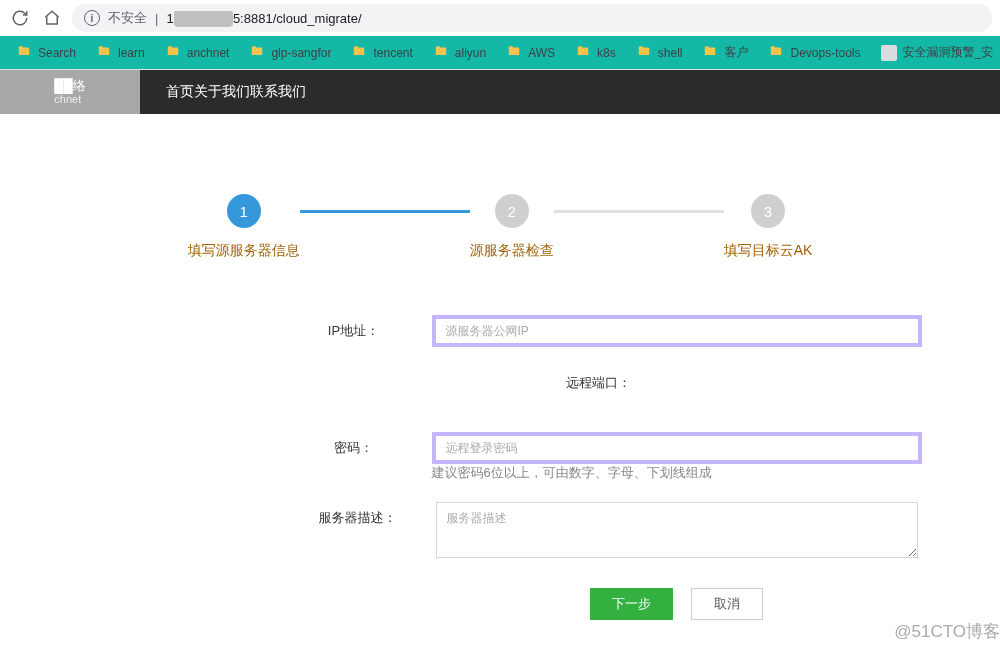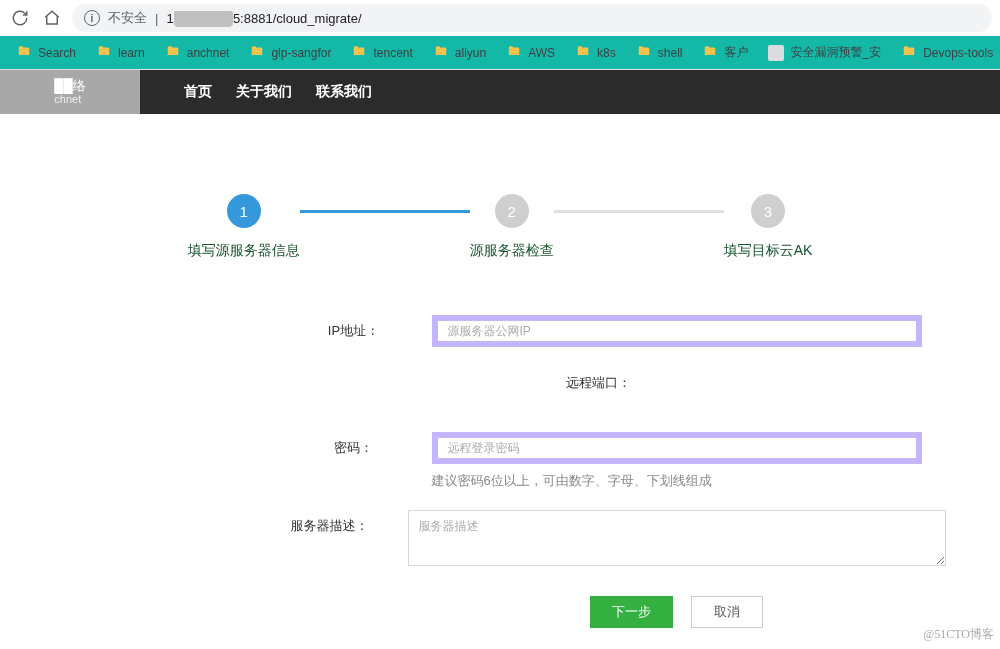--- a/index.html
+++ b/index.html
@@ -110,23 +110,21 @@
       display: flex;
       align-items: center;
       justify-content: center;
       color: #ddd;
       font-size: 13px;
       background: #a8a8a8;
       position: relative;
     }
     .nav-links {
       display: flex;
-      gap: 24px;
-      margin-left: 44px;
-      font-weight: bold;
+      margin-left: 26px;
     }
     .nav-link {
       color: #fff;
       font-size: 14px;
       cursor: pointer;
     }
     
     .steps {
       display: flex;
       align-items: flex-start;
@@ -150,21 +148,21 @@
       justify-content: center;
       font-size: 15px;
       color: #fff;
       background: #cfcfcf;
       z-index: 2;
     }
     .step-circle.active { background: #3498db; }
     .step-label {
       margin-top: 14px;
       font-size: 14px;
-      color: #14532d;
+      color: #a16207;
     }
     .step-line {
       flex: 0 0 170px;
       height: 3px;
       background: #e0e0e0;
       margin-top: 16px;
     }
     .step-line.active { background: #3498db; }
     
     .form {
@@ -187,40 +185,40 @@
       margin-right: 18px;
       margin-left: 215px;
     }
     .form-control-wrap {
       display: flex;
       flex-direction: column;
     }
     .form-input {
       width: 490px;
       height: 32px;
-      border: 6px solid #c4b5fd;
+      border: 4px solid #c4b5fd;
       padding: 0 10px;
       font-size: 12px;
       color: #333;
       outline: none;
     }
     .form-input::placeholder { color: #aaa; }
     .form-textarea {
-      width: 538px;
+      width: 482px;
       height: 56px;
       border: 1px solid #d7d7d7;
       padding: 7px 10px;
       font-size: 12px;
       resize: both;
       outline: none;
       font-family: inherit;
     }
     .form-textarea::placeholder { color: #aaa; }
     .helper-text {
-      margin-top: 8px;
+      margin-top: 0;
       font-size: 13px;
       color: #888;
     }
     .btn-row {
       display: flex;
       gap: 18px;
       margin-left: 353px;
       margin-top: 10px;
     }
     .btn {
@@ -234,25 +232,24 @@
       background: #33b040;
       color: #fff;
     }
     .btn-default {
       background: #fff;
       border: 1px solid #ccc;
       color: #555;
     }
     .watermark {
       position: absolute;
-      right: 6px;
+      right: 0;
       bottom: 6px;
-      font-size: 12px;
+      font-size: 17px;
       color: #aaa;
-      font-family: Liberation Serif, serif;
     }
   </style>
 </head>
 <body>
 
 <div class="chrome-bar">
   <div class="chrome-icon">
     <svg viewBox="0 0 24 24" fill="none" stroke="currentColor" stroke-width="2">
         <path d="M21 12a9 9 0 1 1-3-6.7L21 8"></path>
         <path d="M21 3v5h-5"></path>
@@ -329,28 +326,28 @@
         </svg></span>
       <span>shell</span>
     </div>
     <div class="bookmark">
       <span><svg class="folder-icon" viewBox="0 0 24 24">
           <path fill="#f5c24c" d="M3 6a2 2 0 0 1 2-2h4l2 2h8a2 2 0 0 1 2 2v9a2 2 0 0 1-2 2H5a2 2 0 0 1-2-2V6z"></path>
         </svg></span>
       <span>客户</span>
     </div>
     <div class="bookmark">
+      <span><svg class="folder-icon" viewBox="0 0 24 24">
+          <path fill="#f5c24c" d="M3 6a2 2 0 0 1 2-2h4l2 2h8a2 2 0 0 1 2 2v9a2 2 0 0 1-2 2H5a2 2 0 0 1-2-2V6z"></path>
+        </svg></span>
+      <span>Devops-tools</span>
+    </div>
+    <div class="bookmark">
       <span class="generic-icon"></span>
       <span>安全漏洞预警_安</span>
-    </div>
-    <div class="bookmark">
-      <span><svg class="folder-icon" viewBox="0 0 24 24">
-          <path fill="#f5c24c" d="M3 6a2 2 0 0 1 2-2h4l2 2h8a2 2 0 0 1 2 2v9a2 2 0 0 1-2 2H5a2 2 0 0 1-2-2V6z"></path>
-        </svg></span>
-      <span>Devops-tools</span>
     </div>
   </div>
 
 <div class="page-nav">
   <div class="brand">
     <div style="text-align:left;line-height:1.1">
       <div style="font-size:13px;color:#fff">██络</div>
       <div style="font-size:11px;color:#eee">chnet</div>
     </div>
   </div>

